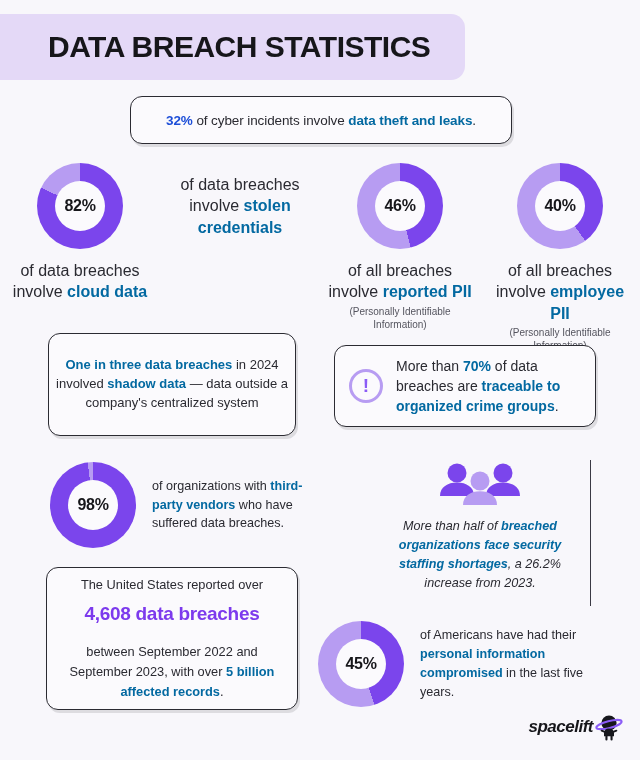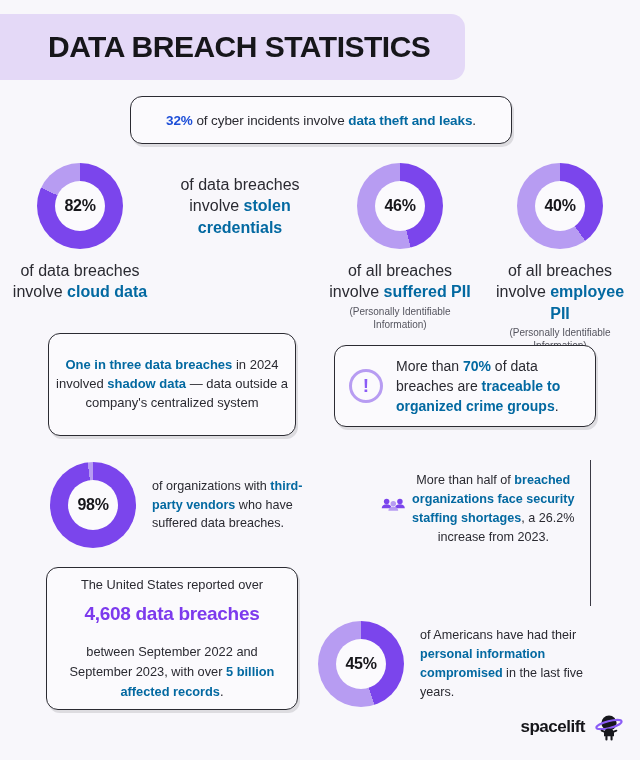--- a/index.html
+++ b/index.html
@@ -191,21 +191,23 @@
     width: 180px;
   }
 
   
   .staff-block {
     position: absolute;
     left: 380px;
     top: 462px;
     width: 200px;
     display: flex;
-    align-items: center;
+    flex-direction: column;
+    align-items: center;
+    font-style: italic;
   }
   .people-icon { width: 92px; height: 46px; display: block; }
   .staff-text {
     margin-top: 9px;
     text-align: center;
     font-size: 12.6px;
     line-height: 1.52;
     color: #2a2a31;
   }
   .divider {
@@ -259,21 +261,22 @@
     width: 196px;
   }
 
   
   .logo {
     position: absolute;
     right: 16px;
     bottom: 18px;
     display: flex;
     align-items: center;
-    gap: 9px;
+    gap: 1px;
+    font-style: italic;
   }
   .logo-word {
     font-size: 17px;
     font-weight: 700;
     color: #16161a;
     letter-spacing: -0.5px;
   }
   .logo-mark { width: 30px; height: 30px; display: block; }
 </style>
 </head>
@@ -313,21 +316,21 @@
     </div>
 
     <div class="donut-col">
       <div class="donut" id="d2" style="background: conic-gradient(rgb(123, 69, 236) 0deg, rgb(123, 69, 236) 165.6deg, rgb(183, 156, 242) 165.6deg, rgb(183, 156, 242) 360deg);">
         <div class="hole">
           <span>46%</span>
         </div>
       </div>
       <div class="donut-caption">
         <span>of all breaches</span><br>
-        <span>involve </span><span class="bold">suffered PII</span>
+        <span>involve </span><span class="bold">reported PII</span>
       </div>
       <div class="donut-sub">(Personally Identifiable Information)</div>
     </div>
 
     <div class="donut-col">
       <div class="donut" id="d3" style="background: conic-gradient(rgb(123, 69, 236) 0deg, rgb(123, 69, 236) 144deg, rgb(183, 156, 242) 144deg, rgb(183, 156, 242) 360deg);">
         <div class="hole">
           <span>40%</span>
         </div>
       </div>

